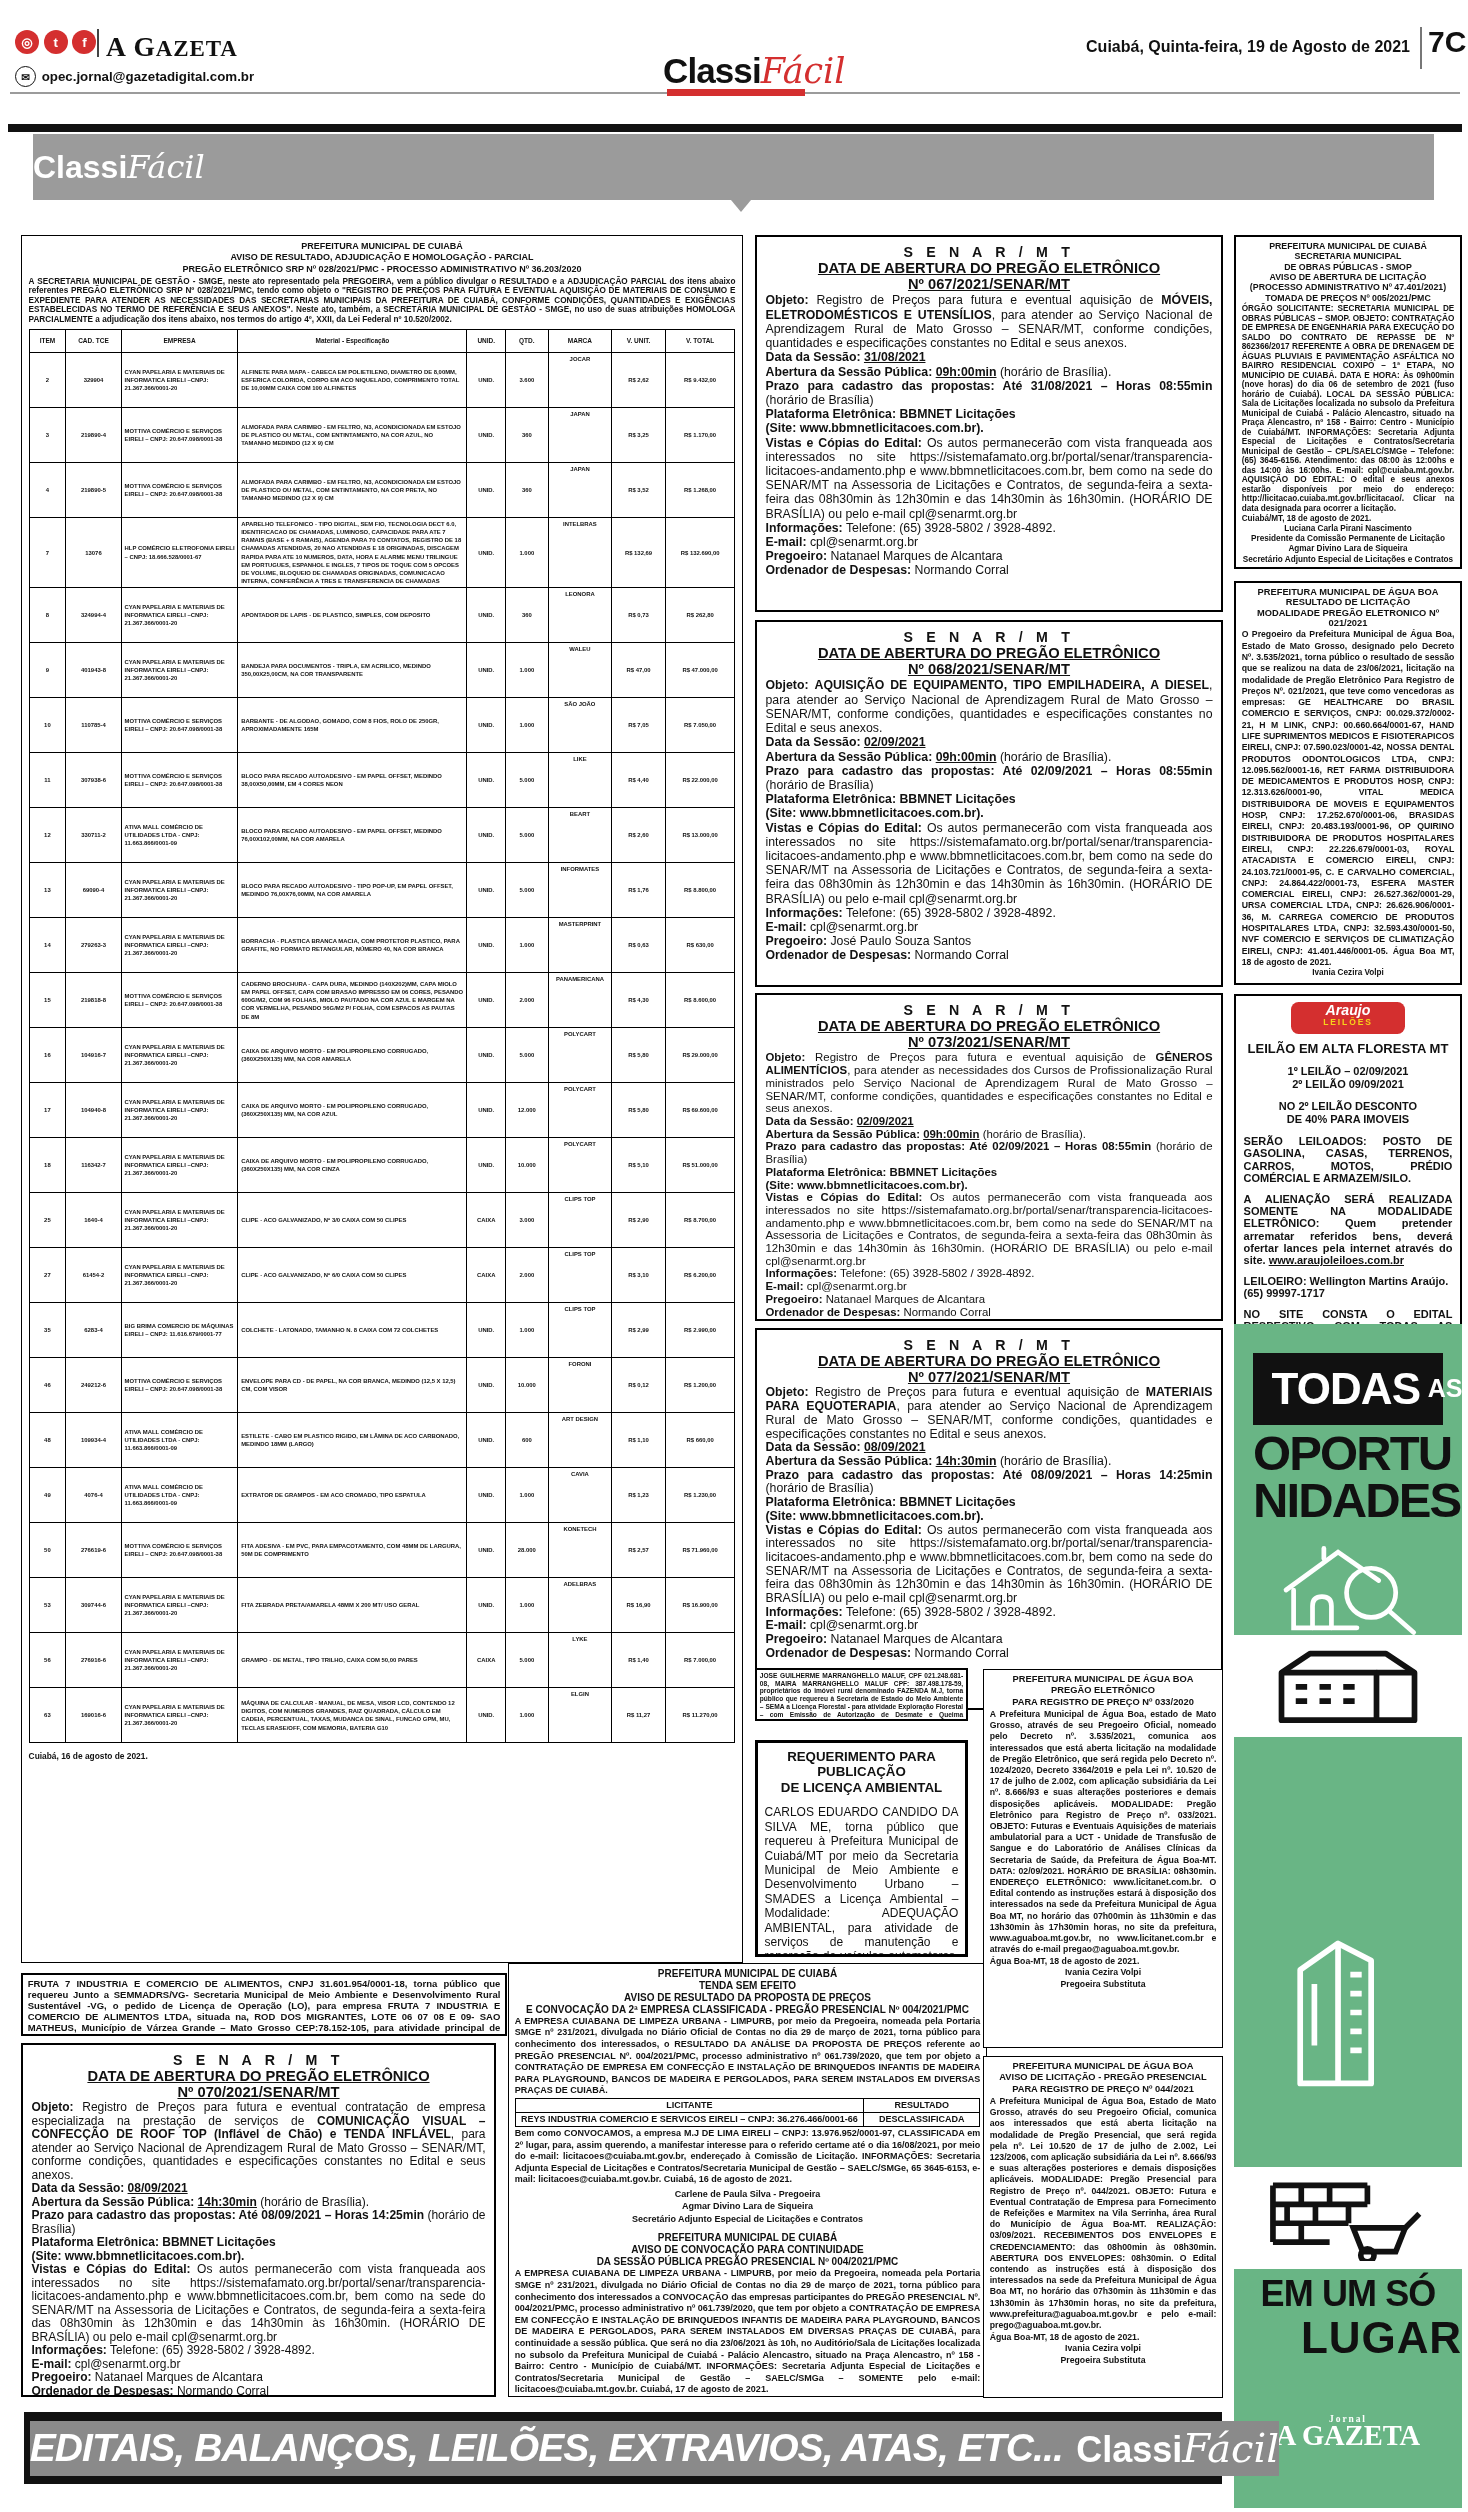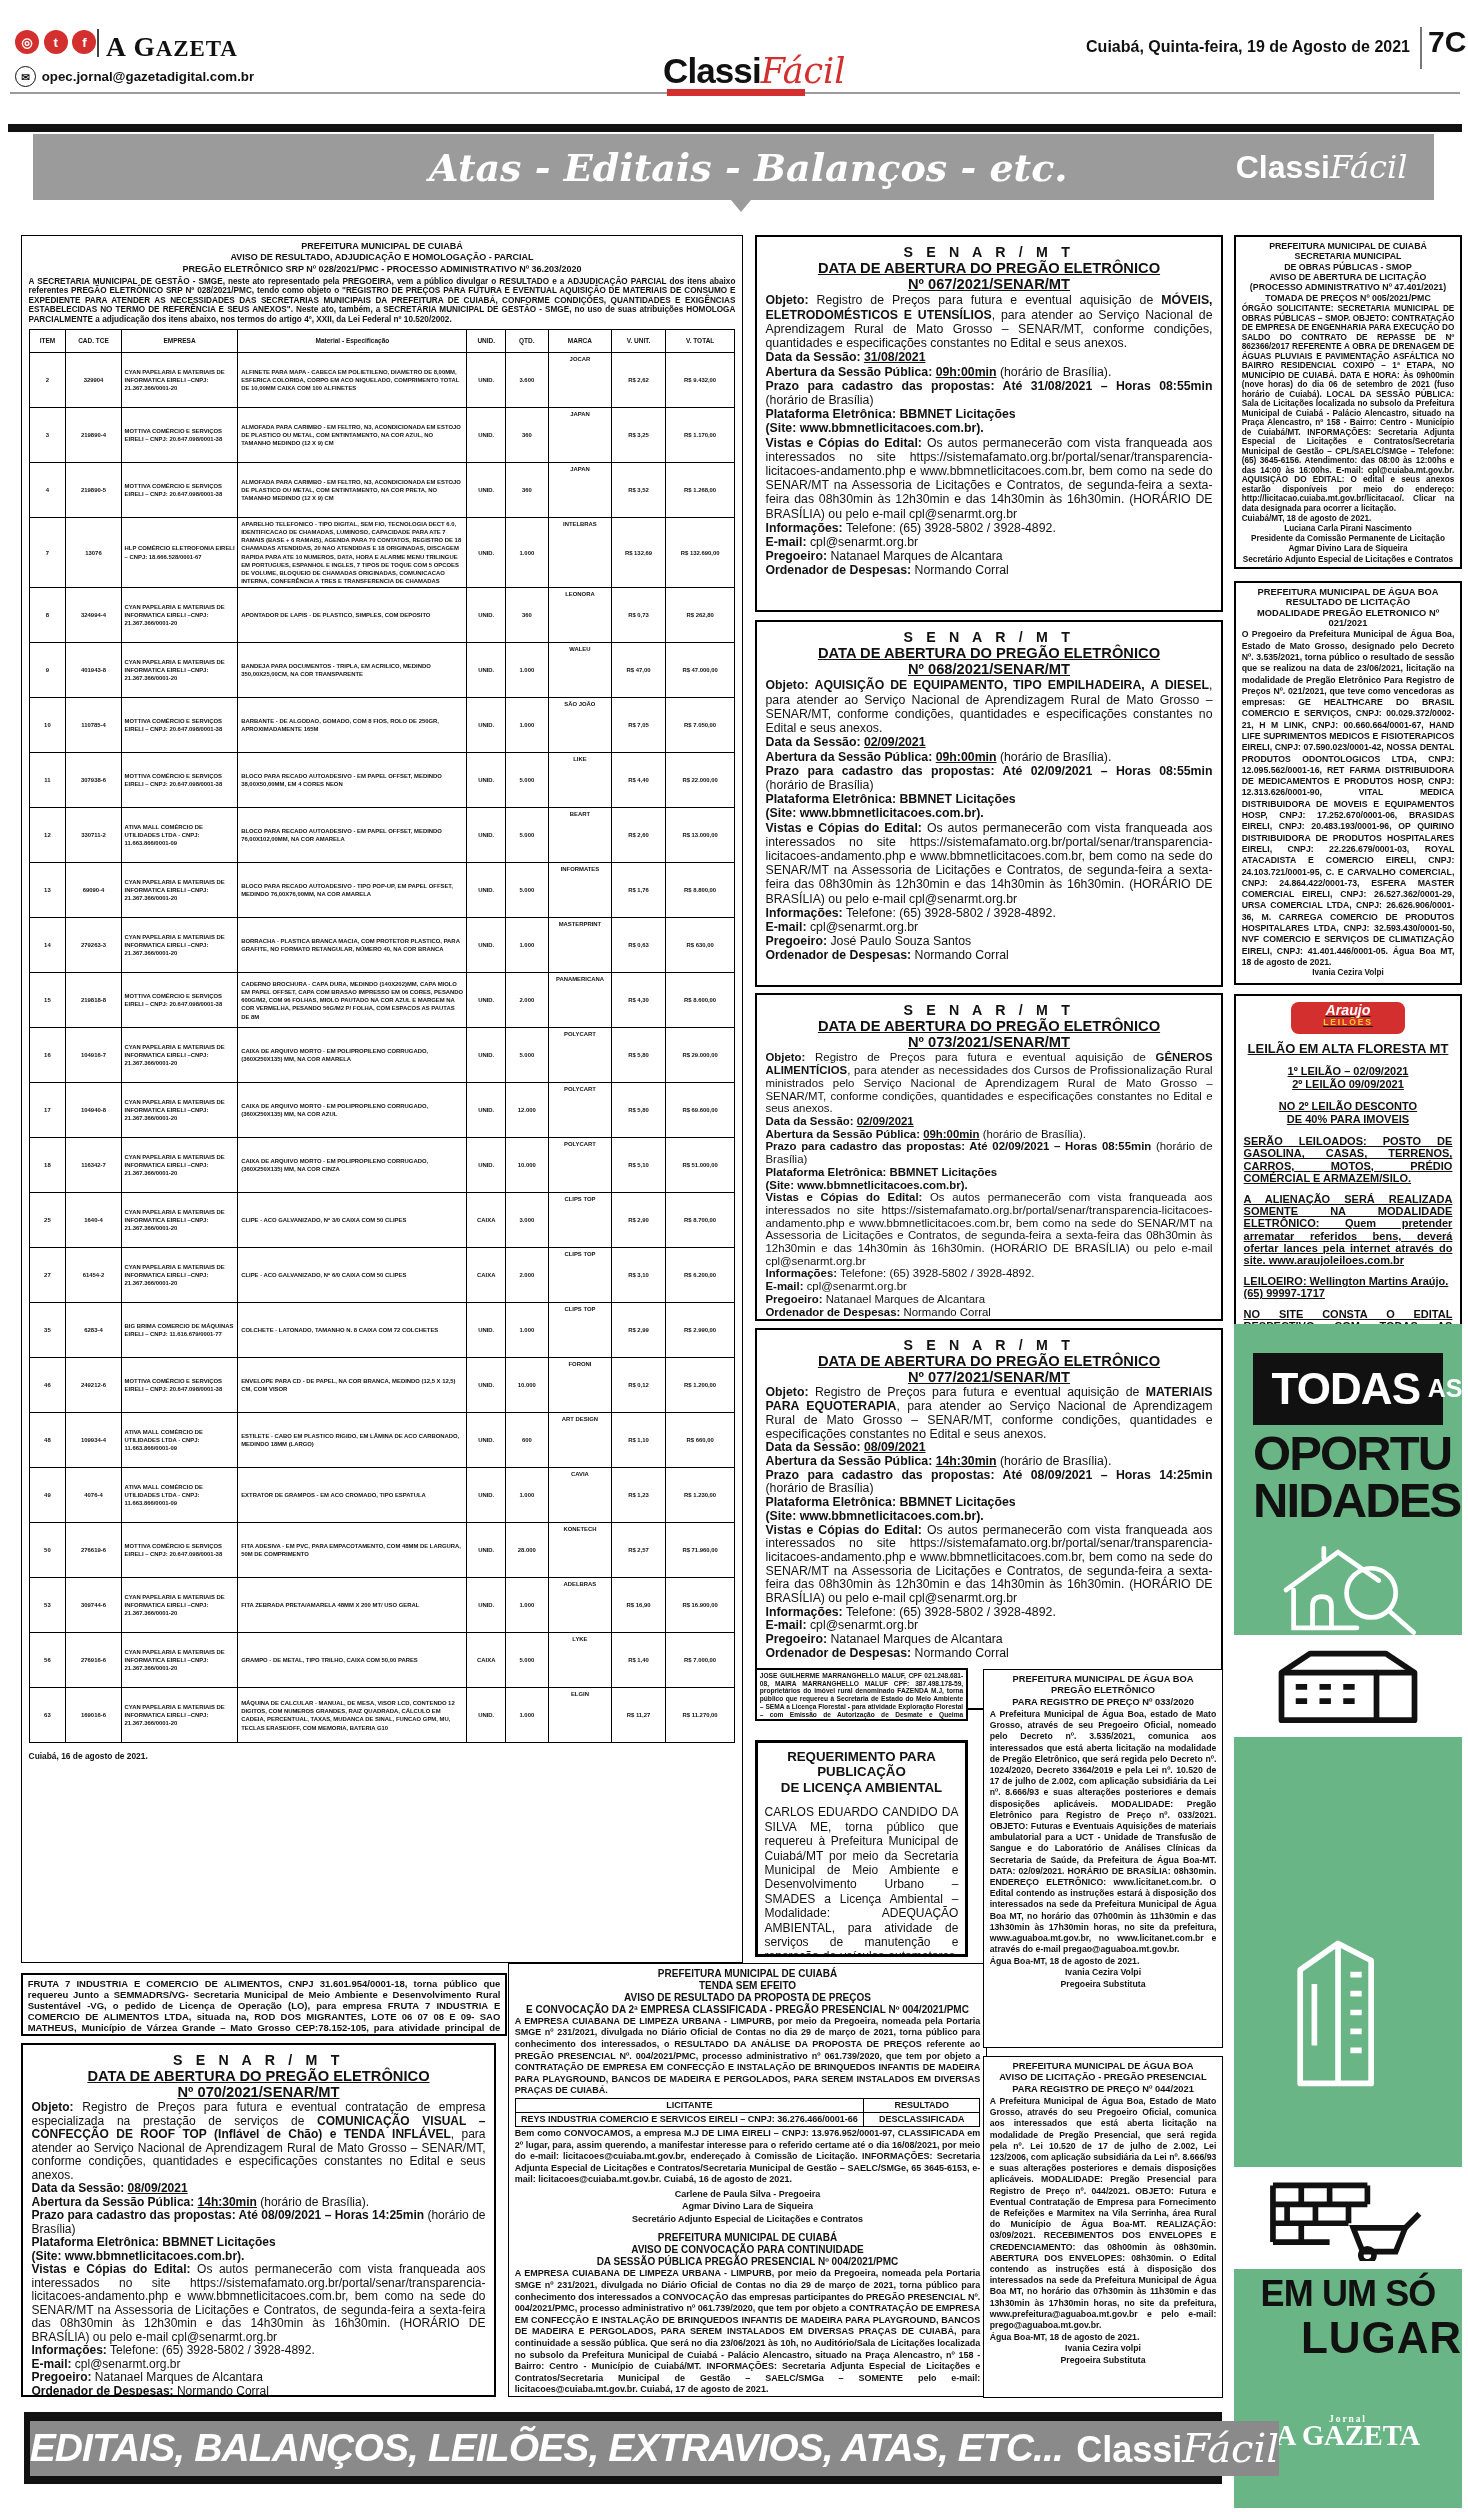--- a/index.html
+++ b/index.html
@@ -99,21 +99,21 @@
   
   .smop{left:1234px;top:235px;width:228px;height:334px;border-width:2.8px;padding:3.8px 5.7px;}
   .r-h{text-align:center;font-weight:bold;font-size:8.8px;line-height:10.4px;}
   .r-b{font-weight:bold;font-size:8.2px;line-height:9.5px;text-align:justify;margin-top:0.9px;}
   .r-sign{text-align:center;font-weight:bold;font-size:8.2px;line-height:10.4px;}
   .abres{left:1234px;top:581px;width:228px;height:404px;border-width:2.8px;padding:3.8px 5.7px;}
   .abres .r-b{font-size:8.7px;line-height:11.3px;}
   .abres .r-h{font-size:9.3px;}
 
   .leilao{left:1234px;top:994px;width:228px;height:384px;border-width:2.8px;padding:5.7px 7.6px;
-        text-align:center;text-decoration:underline;}
+        text-align:center;}
   .lei-logo{width:114px;height:32px;margin:0 auto;background:#d42f2f;border-radius:7.6px;
         color:#fff;font-style:italic;font-weight:bold;font-size:14.2px;line-height:17px;}
   .lei-logo .y{color:#f7d21a;font-size:8.5px;letter-spacing:1.9px;font-style:normal;display:block;line-height:7.6px;}
   .lei-t{font-weight:bold;font-size:13px;margin-top:7.6px;}
   .lei-l{font-weight:bold;font-size:11px;line-height:13.3px;}
   .lei-p{font-weight:bold;font-size:11px;line-height:12.3px;text-align:justify;margin-top:8.5px;}
   .lei-p .reg{font-weight:bold;}
   .lei-sp{margin-top:8.5px;}
 
   
@@ -177,21 +177,20 @@
     <span class="c1">Classi</span><span class="c2">Fácil</span>
   </div>
   <div class="abs date">Cuiabá, Quinta-feira, 19 de Agosto de 2021</div>
   <div class="abs pg-div"></div>
   <div class="abs pageno">7C</div>
   <div class="abs hdr-rule"></div>
   <div class="abs hdr-rule-red"></div>
 
   <div class="abs black-bar"></div>
   <div class="abs banner">
-    <div class="banner-title">Atas - Editais - Balanços - etc.</div>
     <div class="banner-logo">
       <span class="c1">Classi</span><span class="c2">Fácil</span>
     </div>
   </div>
   <div class="abs banner-tri"></div>
 
   <div class="nbox boxA">
     <div class="pmc-h">PREFEITURA MUNICIPAL DE CUIABÁ</div>
     <div class="pmc-h">AVISO DE RESULTADO, ADJUDICAÇÃO E HOMOLOGAÇÃO - PARCIAL</div>
     <div class="pmc-h">PREGÃO ELETRÔNICO SRP Nº 028/2021/PMC - PROCESSO ADMINISTRATIVO Nº 36.203/2020</div>

